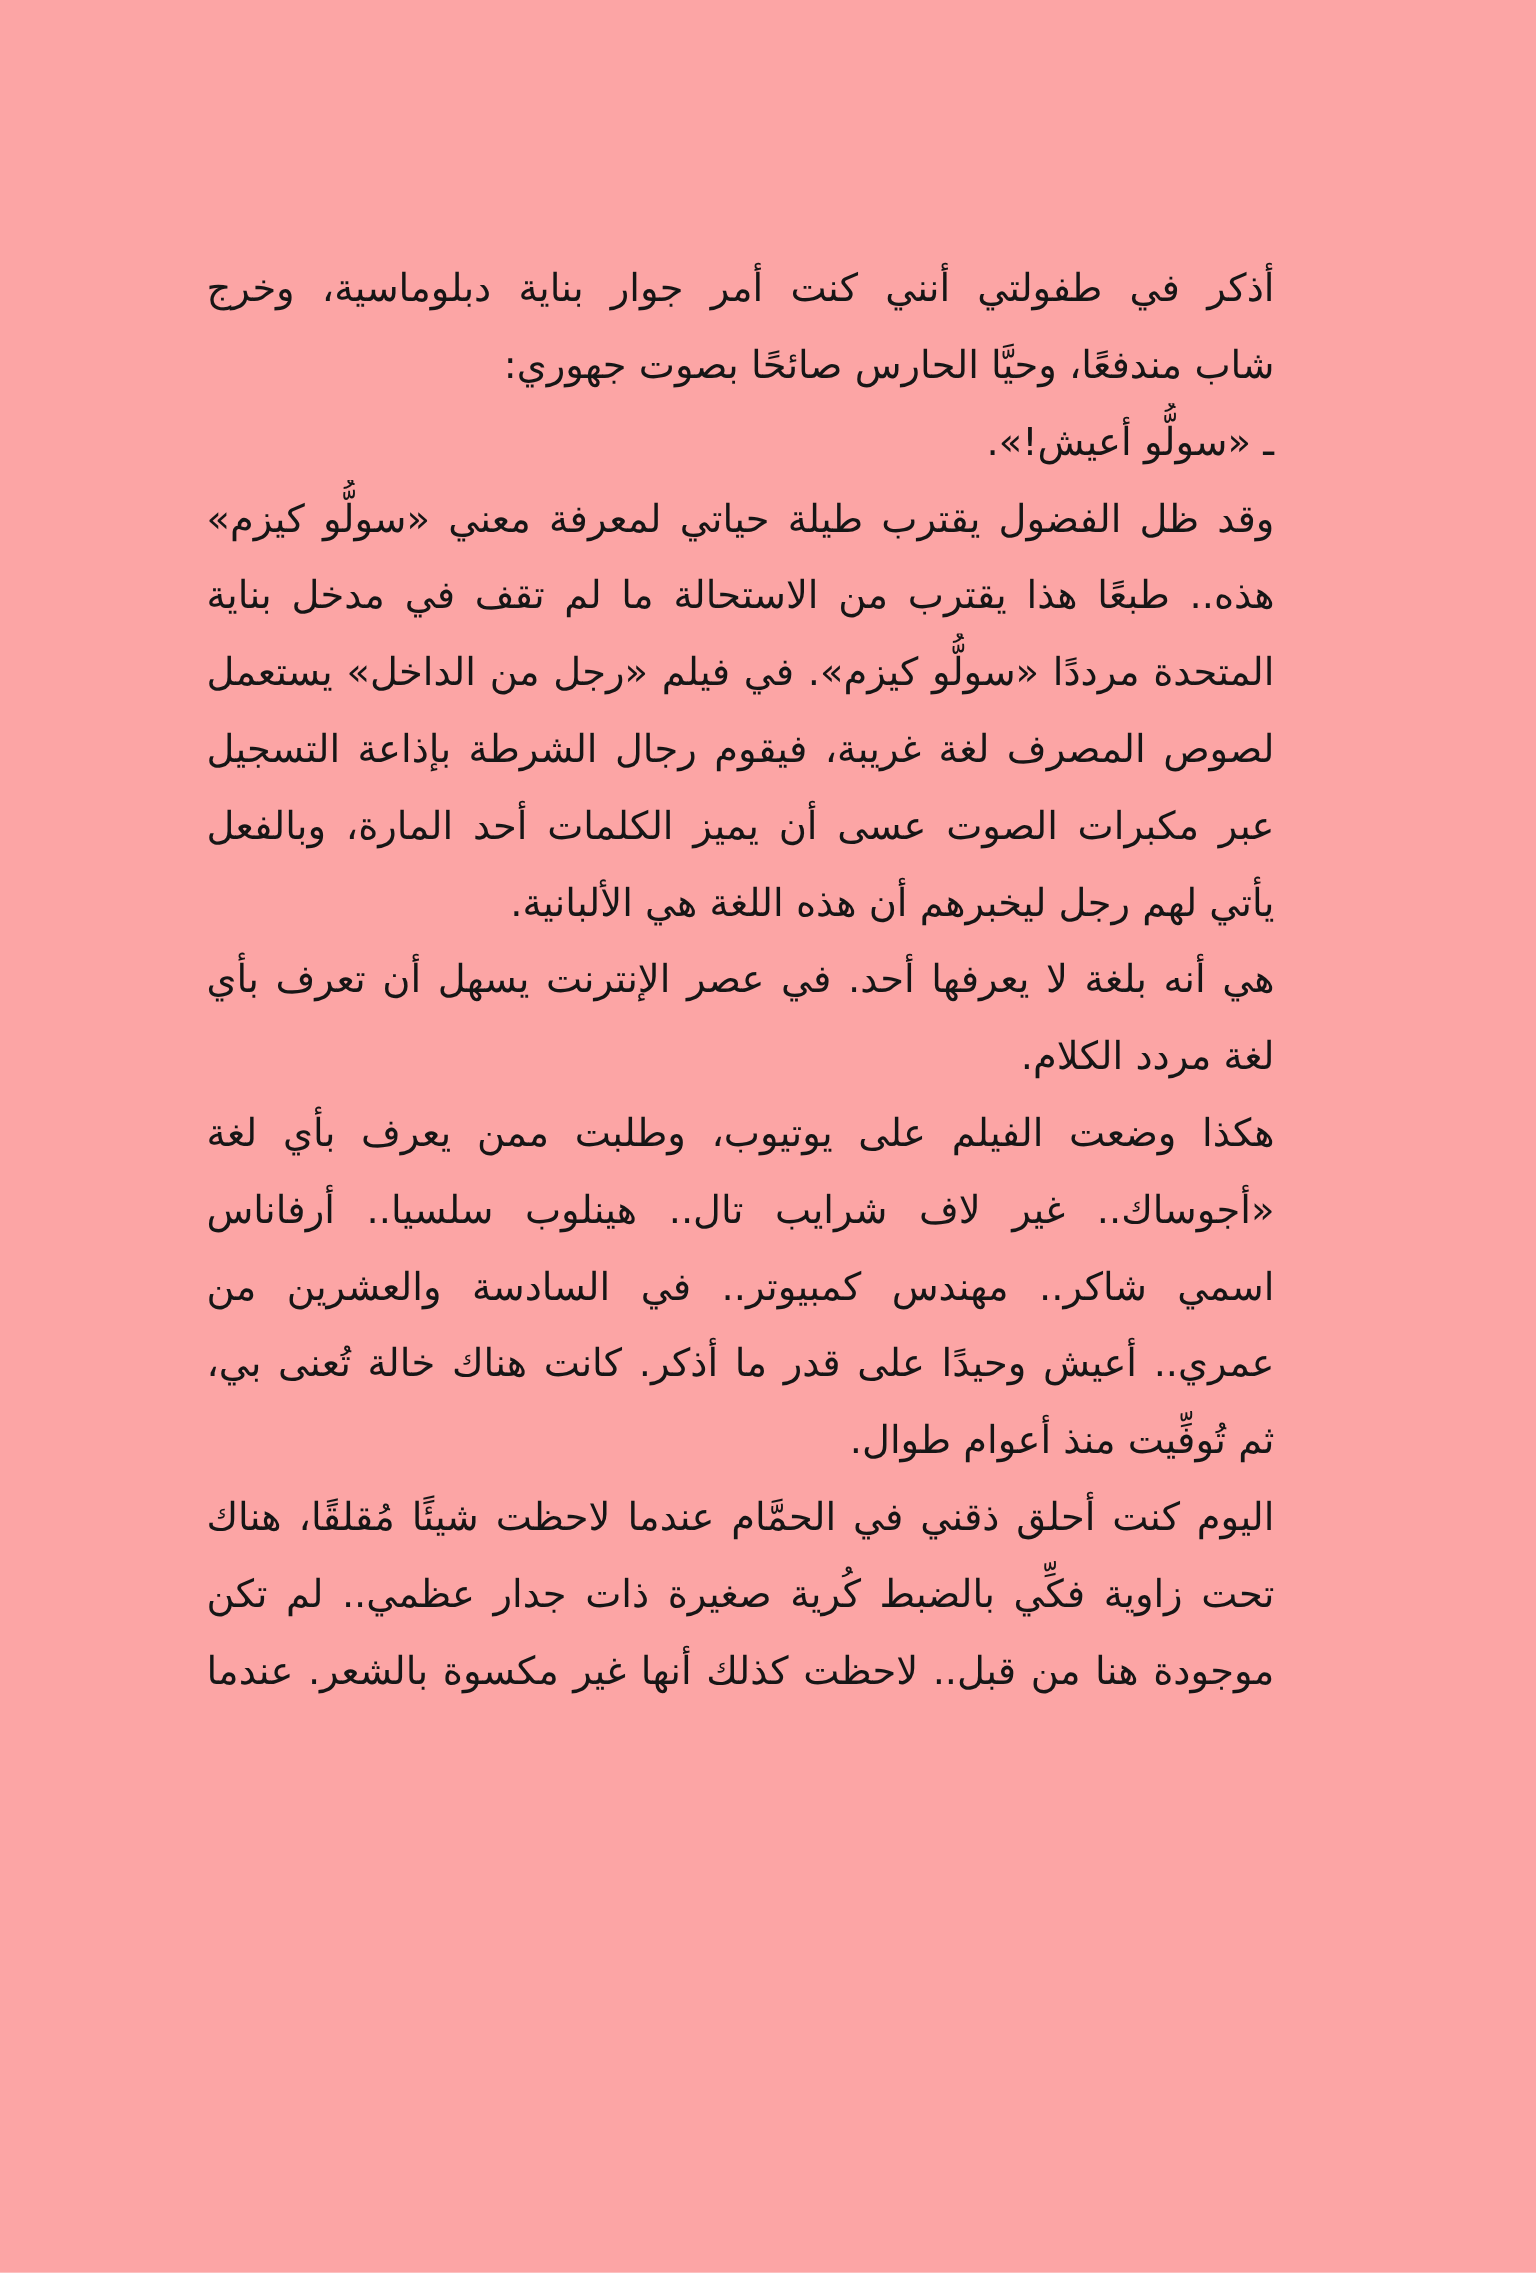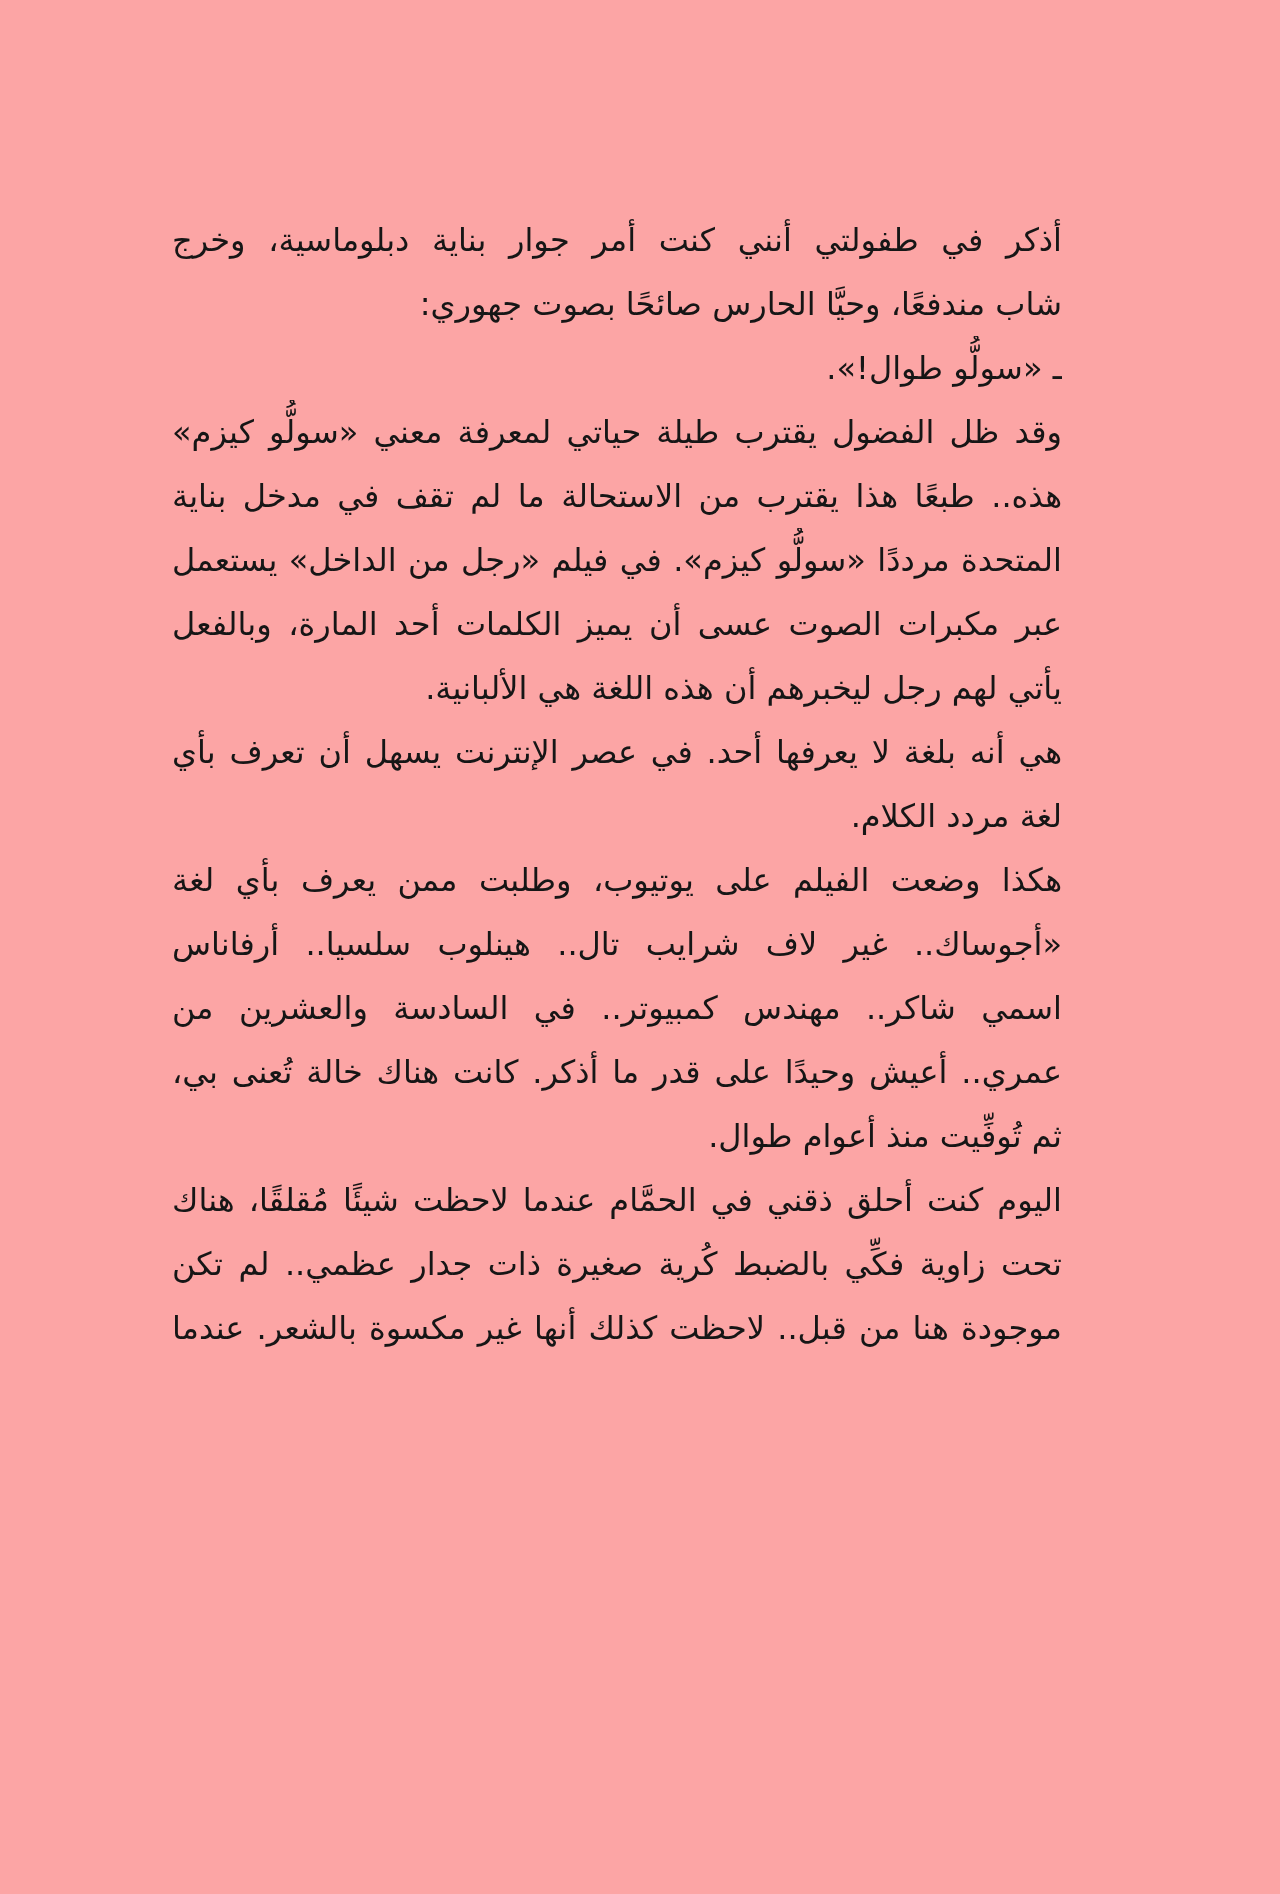--- a/index.html
+++ b/index.html
@@ -45,24 +45,25 @@
     font-family: Liberation Mono, monospace;
   }
 </style>
 </head>
 <body>
 
 <div class="page">
   <div class="text-block">
     <div class="line just">أذكر في طفولتي أنني كنت أمر جوار بناية دبلوماسية، وخرج</div>
     <div class="line">شاب مندفعًا، وحيَّا الحارس صائحًا بصوت جهوري:</div>
-    <div class="line">ـ «سولُّو طوال!».</div>
+    <div class="line">ـ «سولُّو أعيش!».</div>
     <div class="line just">وقد ظل الفضول يقترب طيلة حياتي لمعرفة معني «سولُّو كيزم»</div>
     <div class="line just">هذه.. طبعًا هذا يقترب من الاستحالة ما لم تقف في مدخل بناية الأمم</div>
     <div class="line just">المتحدة مرددًا «سولُّو كيزم». في فيلم «رجل من الداخل» يستعمل</div>
+    <div class="line just">لصوص المصرف لغة غريبة، فيقوم رجال الشرطة بإذاعة التسجيل</div>
     <div class="line just">عبر مكبرات الصوت عسى أن يميز الكلمات أحد المارة، وبالفعل</div>
     <div class="line">يأتي لهم رجل ليخبرهم أن هذه اللغة هي الألبانية.</div>
     <div class="line just">هي أنه بلغة لا يعرفها أحد. في عصر الإنترنت يسهل أن تعرف بأي</div>
     <div class="line">لغة مردد الكلام.</div>
     <div class="line just">هكذا وضعت الفيلم على يوتيوب، وطلبت ممن يعرف بأي لغة</div>
     <div class="line just">«أجوساك.. غير لاف شرايب تال.. هينلوب سلسيا.. أرفاناس</div>
     <div class="line just">اسمي شاكر.. مهندس كمبيوتر.. في السادسة والعشرين من</div>
     <div class="line just">عمري.. أعيش وحيدًا على قدر ما أذكر. كانت هناك خالة تُعنى بي،</div>
     <div class="line">ثم تُوفِّيت منذ أعوام طوال.</div>
     <div class="line just">اليوم كنت أحلق ذقني في الحمَّام عندما لاحظت شيئًا مُقلقًا، هناك</div>

